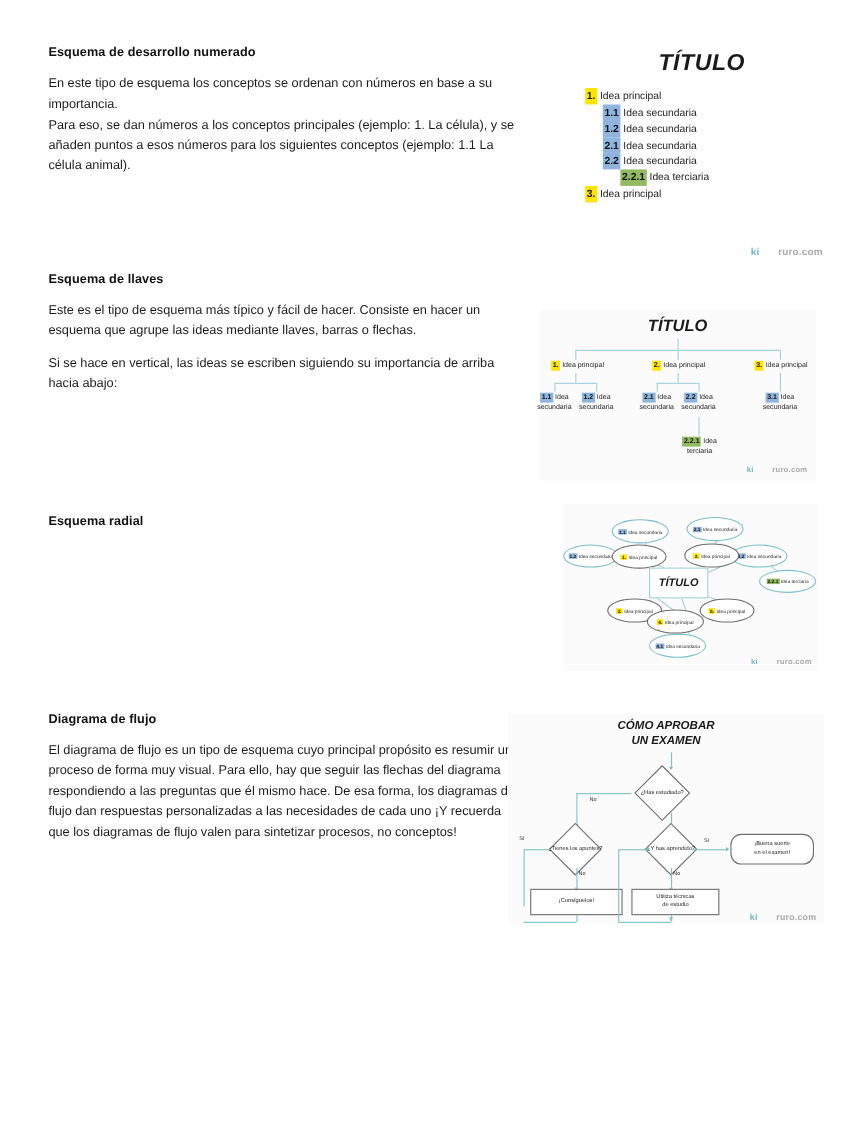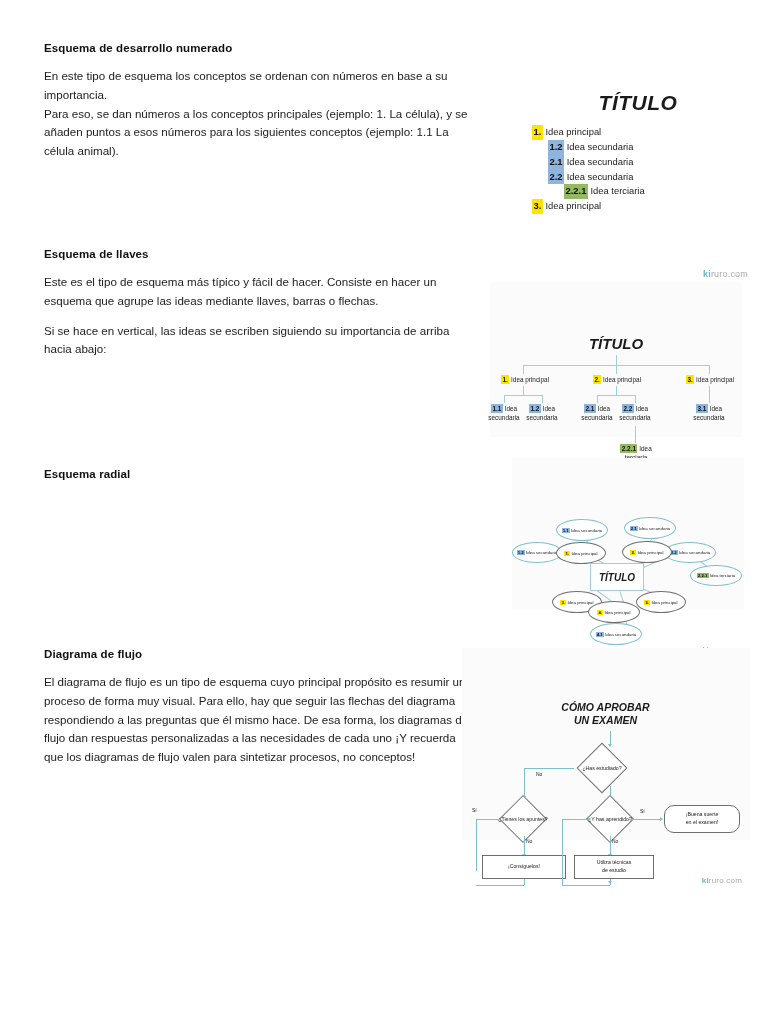--- a/index.html
+++ b/index.html
@@ -17,26 +17,26 @@
     font-size:11.5px;font-weight:bold;color:#111;margin:0 0 13px 0;
     letter-spacing:.1px;
   }
   .para{
     font-size:11.6px;line-height:1.62;color:#1c1c1c;margin:0 0 11px 0;
   }
   .para:last-child{margin-bottom:0;}
 
   
   .fig{position:absolute;background:#fbfbfb;}
-  .fig-inner{position:relative;width:100%;height:100%;margin-top:47px;}
+  .fig-inner{position:relative;width:100%;height:100%;}
   .wm{
     position:absolute;font-size:8.5px;color:#a9a9a9;letter-spacing:.2px;
     white-space:nowrap;
   }
-  .wm b{color:#a9a9a9;font-weight:normal;}
+  .wm b{color:#a9a9a9;font-weight:bold;padding-left:17px;}
   .wm .k{color:#6fb7c4;font-weight:bold;}
 
   .figtitle{
     font-style:italic;font-weight:bold;text-align:center;color:#1a1a1a;
     font-family:"Liberation Sans", sans-serif;
   }
 
   
   .hl{padding:0 1.5px;font-weight:bold;color:#111;display:inline-block;}
   .hl-y{background:#ffe400;}
@@ -124,20 +124,21 @@
     <div class="sec-title">Esquema de desarrollo numerado</div>
     <div class="para" style="white-space:pre-line;">En este tipo de esquema los conceptos se ordenan con números en base a su importancia.
 Para eso, se dan números a los conceptos principales (ejemplo: 1. La célula), y se añaden puntos a esos números para los siguientes conceptos (ejemplo: 1.1 La célula animal).</div>
   </div>
 
   <div class="fig" id="fig1">
     <div class="fig-inner">
       <div class="figtitle f1title">TÍTULO</div>
       <ul>
         <li class="lv1"><span class="hl hl-y">1.</span> <span>Idea principal</span></li>
+        <li class="lv2"><span class="hl hl-b">1.1</span> <span>Idea secundaria</span></li>
         <li class="lv2"><span class="hl hl-b">1.2</span> <span>Idea secundaria</span></li>
         <li class="lv2"><span class="hl hl-b">2.1</span> <span>Idea secundaria</span></li>
         <li class="lv2"><span class="hl hl-b">2.2</span> <span>Idea secundaria</span></li>
         <li class="lv3"><span class="hl hl-g">2.2.1</span> <span>Idea terciaria</span></li>
         <li class="lv1"><span class="hl hl-y">3.</span> <span>Idea principal</span></li>
       </ul>
       <div class="wm"><span class="k">k</span><span class="k">i</span><b>ruro.com</b></div>
     </div>
   </div>
 

